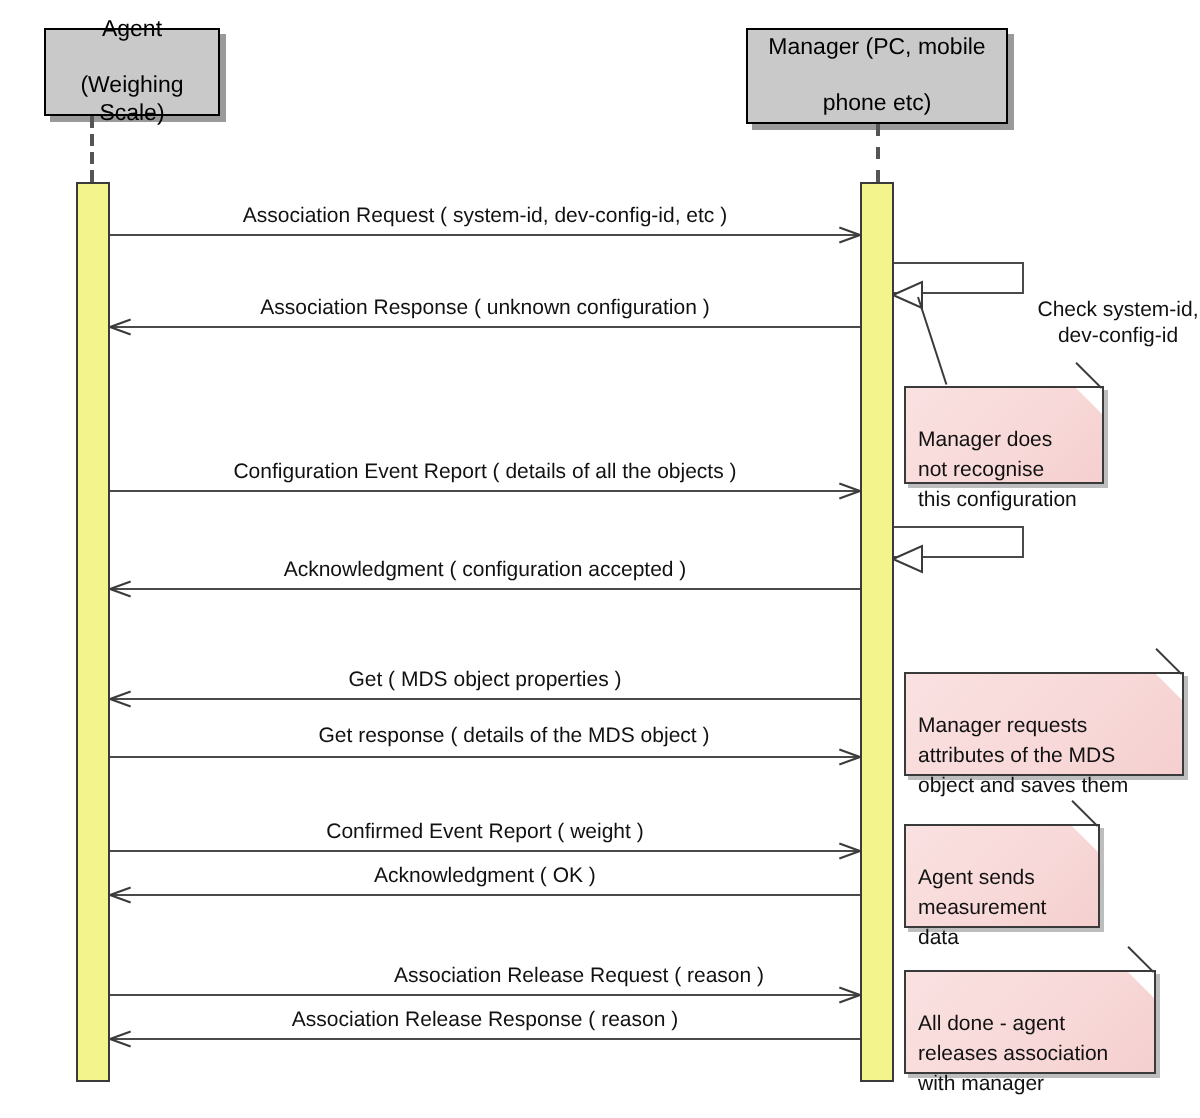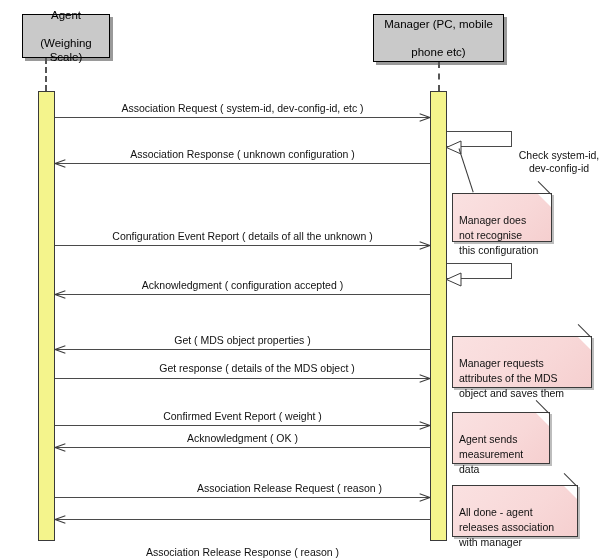--- a/index.html
+++ b/index.html
@@ -169,21 +169,21 @@
   <div class="msg" style="left:55px; top:117px; width:375px;"></div>
   <div class="arrow-head right" style="left:430px; top:117px;"></div>
   <div class="msg-label" style="left:55px; top:102px; width:375px;">Association Request ( system-id, dev-config-id, etc )</div>
 
   <div class="msg" style="left:55px; top:163px; width:375px;"></div>
   <div class="arrow-head left" style="left:55px; top:163px;"></div>
   <div class="msg-label" style="left:55px; top:148px; width:375px;">Association Response ( unknown configuration )</div>
 
   <div class="msg" style="left:55px; top:245px; width:375px;"></div>
   <div class="arrow-head right" style="left:430px; top:245px;"></div>
-  <div class="msg-label" style="left:55px; top:230px; width:375px;">Configuration Event Report ( details of all the unknown )</div>
+  <div class="msg-label" style="left:55px; top:230px; width:375px;">Configuration Event Report ( details of all the objects )</div>
 
   <div class="msg" style="left:55px; top:294px; width:375px;"></div>
   <div class="arrow-head left" style="left:55px; top:294px;"></div>
   <div class="msg-label" style="left:55px; top:279px; width:375px;">Acknowledgment ( configuration accepted )</div>
 
   <div class="msg" style="left:55px; top:349px; width:375px;"></div>
   <div class="arrow-head left" style="left:55px; top:349px;"></div>
   <div class="msg-label" style="left:55px; top:334px; width:375px;">Get ( MDS object properties )</div>
 
   <div class="msg" style="left:55px; top:378px; width:375px;"></div>
@@ -197,21 +197,21 @@
   <div class="msg" style="left:55px; top:447px; width:375px;"></div>
   <div class="arrow-head left" style="left:55px; top:447px;"></div>
   <div class="msg-label" style="left:55px; top:432px; width:375px;">Acknowledgment ( OK )</div>
 
   <div class="msg" style="left:55px; top:497px; width:375px;"></div>
   <div class="arrow-head right" style="left:430px; top:497px;"></div>
   <div class="msg-label" style="left:55px; top:482px; width:375px;margin-left:47px;">Association Release Request ( reason )</div>
 
   <div class="msg" style="left:55px; top:519px; width:375px;"></div>
   <div class="arrow-head left" style="left:55px; top:519px;"></div>
-  <div class="msg-label" style="left:55px; top:504px; width:375px;margin-top:42px;">Association Release Response ( reason )</div>
+  <div class="msg-label" style="left:55px; top:504px; width:375px;">Association Release Response ( reason )</div>
 
   <div class="self-msg" style="left:447px; top:131px; width:65px; height:16px;"></div>
   <svg class="self-arrow-outline" style="left:446px; top:140px;" width="16" height="15" viewBox="0 0 16 15">
     <polygon points="0.5,7.5 15,1 15,14" fill="#ffffff" stroke="#3a3a3a" stroke-width="1"></polygon>
   </svg>
   <div class="self-label" style="left:464px; top:149px; width:120px;">Check system-id,
 dev-config-id</div>
 
   <div class="self-msg" style="left:447px; top:263px; width:65px; height:16px;"></div>
   <svg class="self-arrow-outline" style="left:446px; top:272px;" width="16" height="15" viewBox="0 0 16 15">

